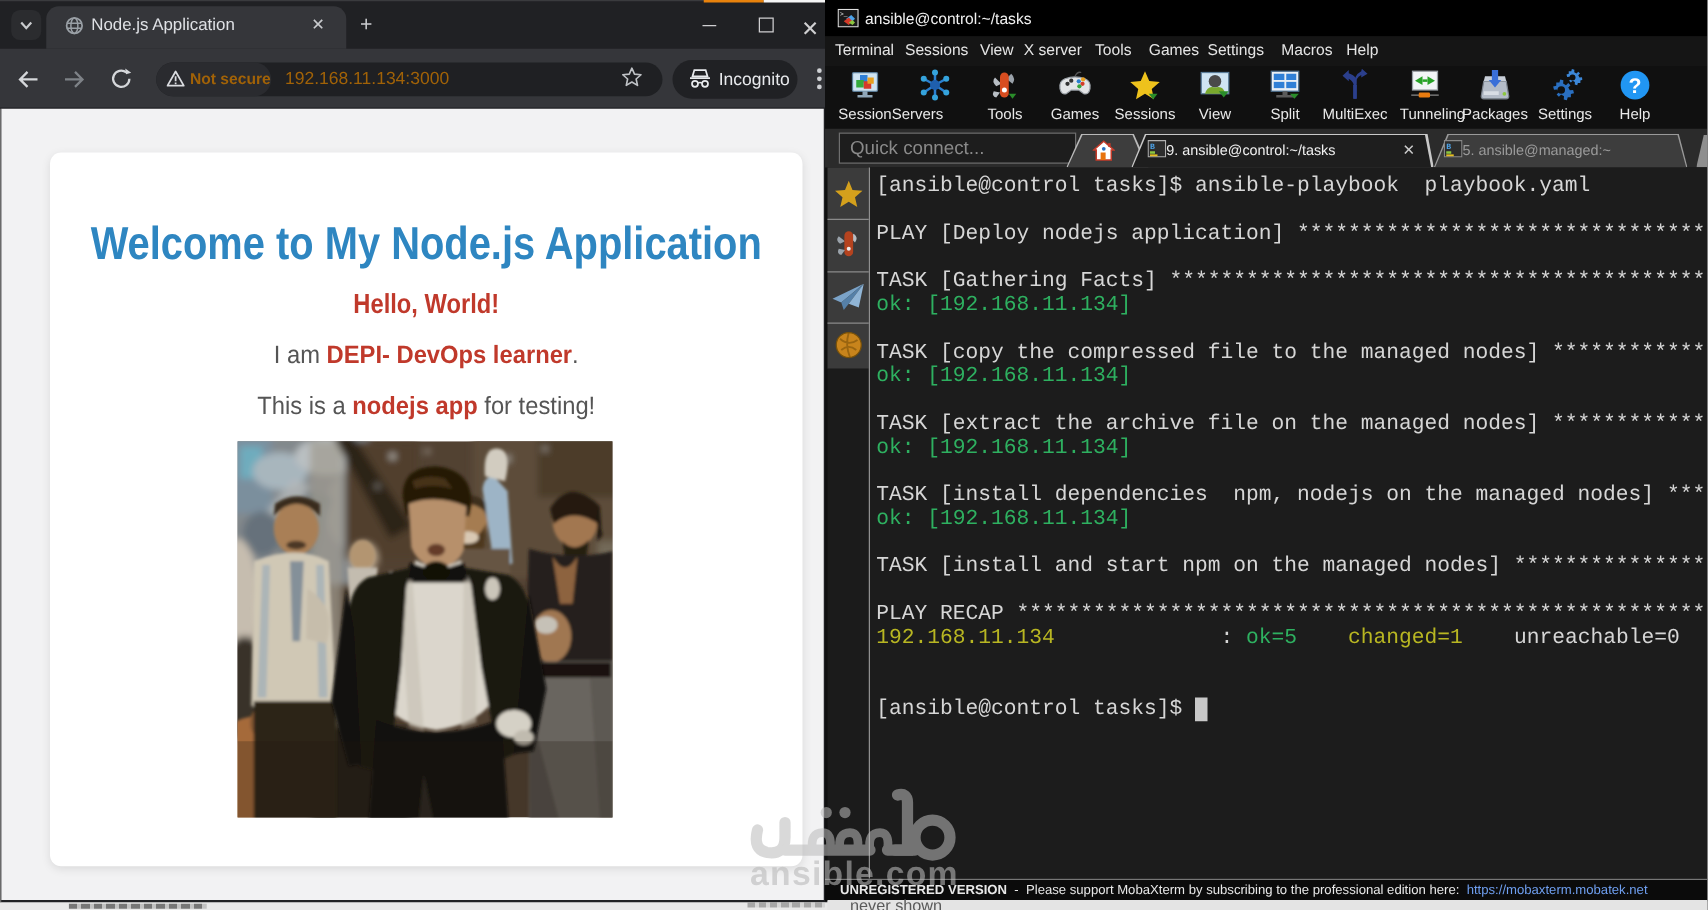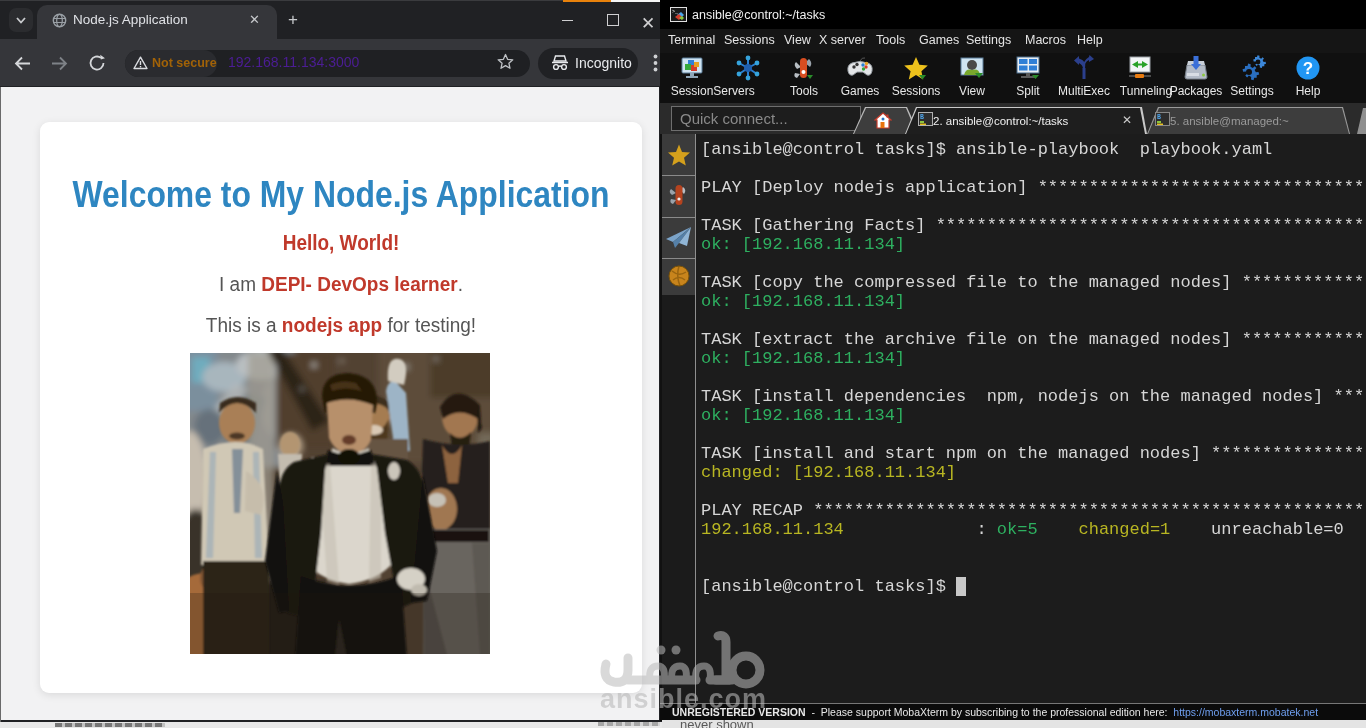--- a/index.html
+++ b/index.html
@@ -20,21 +20,21 @@
   #newtab{left:288px;top:12px;color:#c8cacd;font-size:17px;font-weight:400;line-height:16px;}
   #minbtn{left:562px;top:20px;width:11px;height:1px;background:#cfcfd1;}
   #maxbtn{left:607px;top:14px;width:10px;height:10px;border:1px solid #cfcfd1;background:transparent;}
   #closex{left:641px;top:13px;color:#cfcfd1;font-size:17px;font-weight:300;}
 
   #toolbar{left:0;top:39px;width:662px;height:47px;background:#35363a;}
   #omnibox{left:125px;top:50px;width:405px;height:27px;border-radius:14px;background:#1f2023;}
   #nschip{left:125px;top:50px;width:92px;height:27px;border-radius:14px;background:#2a2b2f;}
   #nstxt{left:152px;top:56px;color:#a16207;font-size:12.5px;font-weight:700;}
   #nstri{left:133px;top:56px;}
-  #urltxt{left:228px;top:54px;color:#4c1d95;font-size:14px;}
+  #urltxt{left:228px;top:54px;color:#a16207;font-size:14px;}
   #star{left:497px;top:53px;}
   #incog{left:538px;top:48px;width:100px;height:31px;border-radius:16px;background:#202124;}
   #incogtxt{left:575px;top:55px;color:#e8eaed;font-size:14px;}
   #dots{left:653px;top:54px;}
 
   #content{left:1px;top:87px;width:658px;height:633px;background:#f2f2f3;}
   #leftborder{left:0;top:87px;width:1px;height:635px;background:#6a6a6a;}
   #card{left:39px;top:35px;width:602px;height:571px;background:#fff;border-radius:9px;
     box-shadow:0 2px 8px rgba(0,0,0,0.10);}
   #h1{left:19px;top:87px;width:642px;text-align:center;color:#2e86c1;font-weight:700;font-size:37px;
@@ -397,21 +397,21 @@
           <rect x="12.5" y="2.5" width="2" height="3" fill="#c43b2a"></rect>
         </svg></div>
     <div class="mtab" style="left:245px;width:242px;background:#c9c9c9;clip-path:polygon(11px 0,237px 0,242px 100%,0 100%);"></div>
     <div class="mtab" style="left:246px;width:240px;top:5px;height:26px;background:#1e1e1e;clip-path:polygon(11px 0,234px 0,239px 100%,0 100%);"></div>
     <div class="abs" style="left:258px;top:9px;"><svg width="15" height="14" viewBox="0 0 15 14">
           <rect x="0.5" y="0.5" width="14" height="13" fill="#2d2d2d" stroke="#b0b0b0"></rect>
           <text x="2" y="7" font-size="6.5" fill="#4da3e8" font-family="Liberation Mono" font-weight="bold">B</text>
           <rect x="2" y="9" width="4" height="2" fill="#8cc63f"></rect>
           <rect x="2" y="11.5" width="6" height="1.5" fill="#e8c020"></rect>
         </svg></div>
-    <div class="abs" style="left:273px;top:12px;color:#f0f0f0;font-size:11.5px;">2. ansible@control:~/tasks</div>
+    <div class="abs" style="left:273px;top:12px;color:#f0f0f0;font-size:11.5px;">9. ansible@control:~/tasks</div>
     <div class="abs" style="left:462px;top:10px;color:#cccccc;font-size:12px;">✕</div>
     <div class="mtab" style="left:487px;width:203px;background:#9a9a9a;clip-path:polygon(11px 0,196px 0,203px 100%,0 100%);"></div>
     <div class="mtab" style="left:488px;width:201px;top:5px;height:26px;background:#3d3d3d;clip-path:polygon(11px 0,194px 0,201px 100%,0 100%);"></div>
     <div class="abs" style="left:495px;top:9px;"><svg width="15" height="14" viewBox="0 0 15 14">
           <rect x="0.5" y="0.5" width="14" height="13" fill="#2d2d2d" stroke="#888"></rect>
           <text x="2" y="7" font-size="6.5" fill="#4da3e8" font-family="Liberation Mono" font-weight="bold">B</text>
           <rect x="2" y="9" width="4" height="2" fill="#8cc63f"></rect>
           <rect x="2" y="11.5" width="6" height="1.5" fill="#e8c020"></rect>
         </svg></div>
     <div class="abs" style="left:510px;top:12px;color:#9a9a9a;font-size:11.5px;">5. ansible@managed:~</div>
@@ -455,21 +455,20 @@
 TASK [copy the compressed file to the managed nodes] ********************
 <span class="g">ok: [192.168.11.134]</span>
 
 TASK [extract the archive file on the managed nodes] ********************
 <span class="g">ok: [192.168.11.134]</span>
 
 TASK [install dependencies  npm, nodejs on the managed nodes] ***********
 <span class="g">ok: [192.168.11.134]</span>
 
 TASK [install and start npm on the managed nodes] ***********************
-<span class="y">changed: [192.168.11.134]</span>
 
 PLAY RECAP **************************************************************
 <span class="y">192.168.11.134</span>             : <span class="g">ok=5</span>    <span class="y">changed=1</span>    unreachable=0
 
 
 [ansible@control tasks]$ <span style="background:#c8c8c8;color:#c8c8c8;">&nbsp;</span></pre>
   <div class="abs" id="mstatus"><b style="margin-left:12px;">UNREGISTERED VERSION</b>&nbsp;&nbsp;-&nbsp;&nbsp;Please support MobaXterm by subscribing to the professional edition here:&nbsp;&nbsp;<span style="color:#6f9ff0;">https://mobaxterm.mobatek.net</span></div>
 
   <div class="abs" id="bstrip"></div>
   <div class="abs" id="bstrip2"></div>

